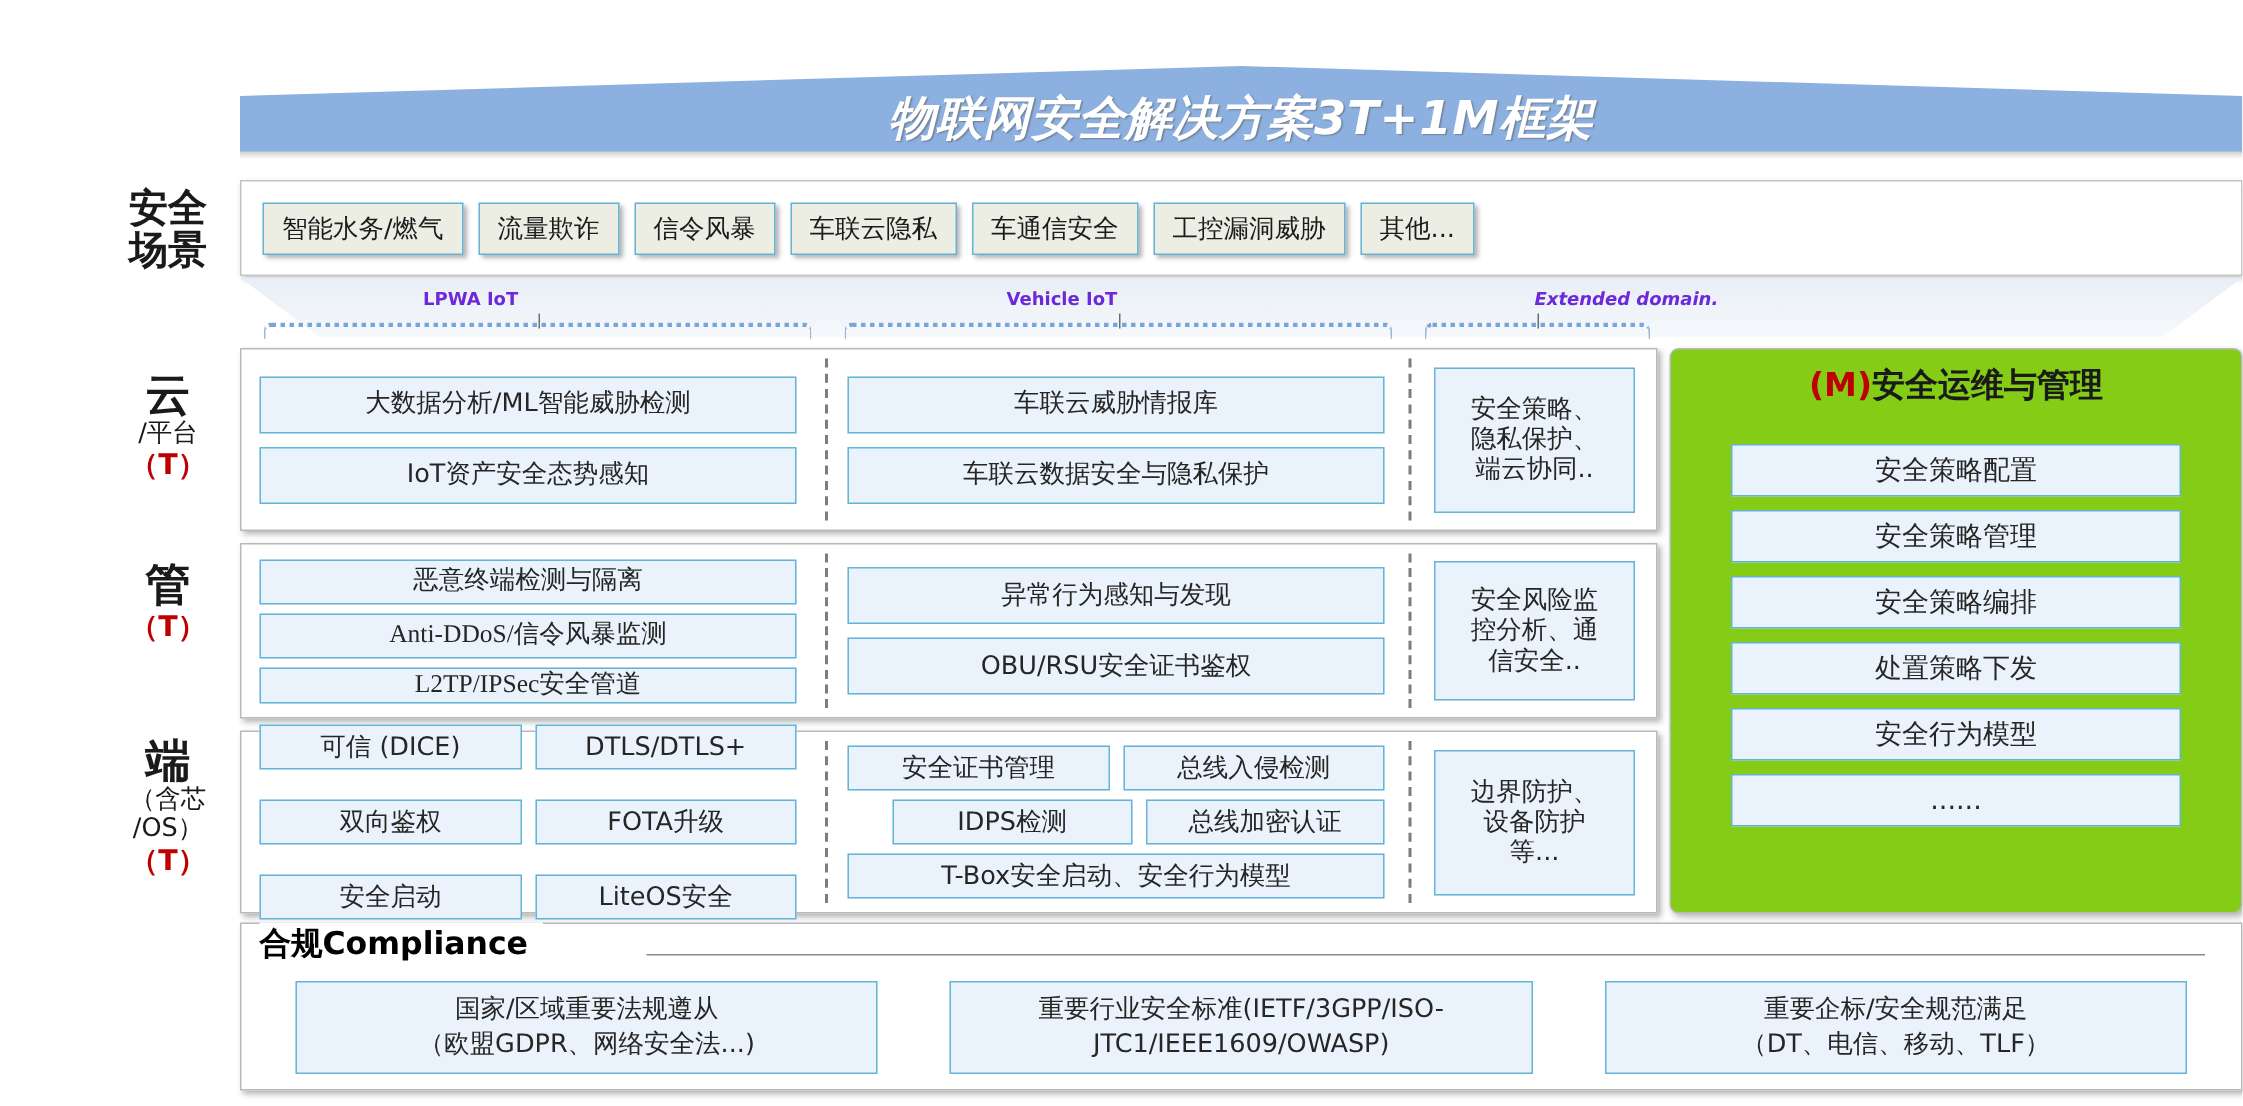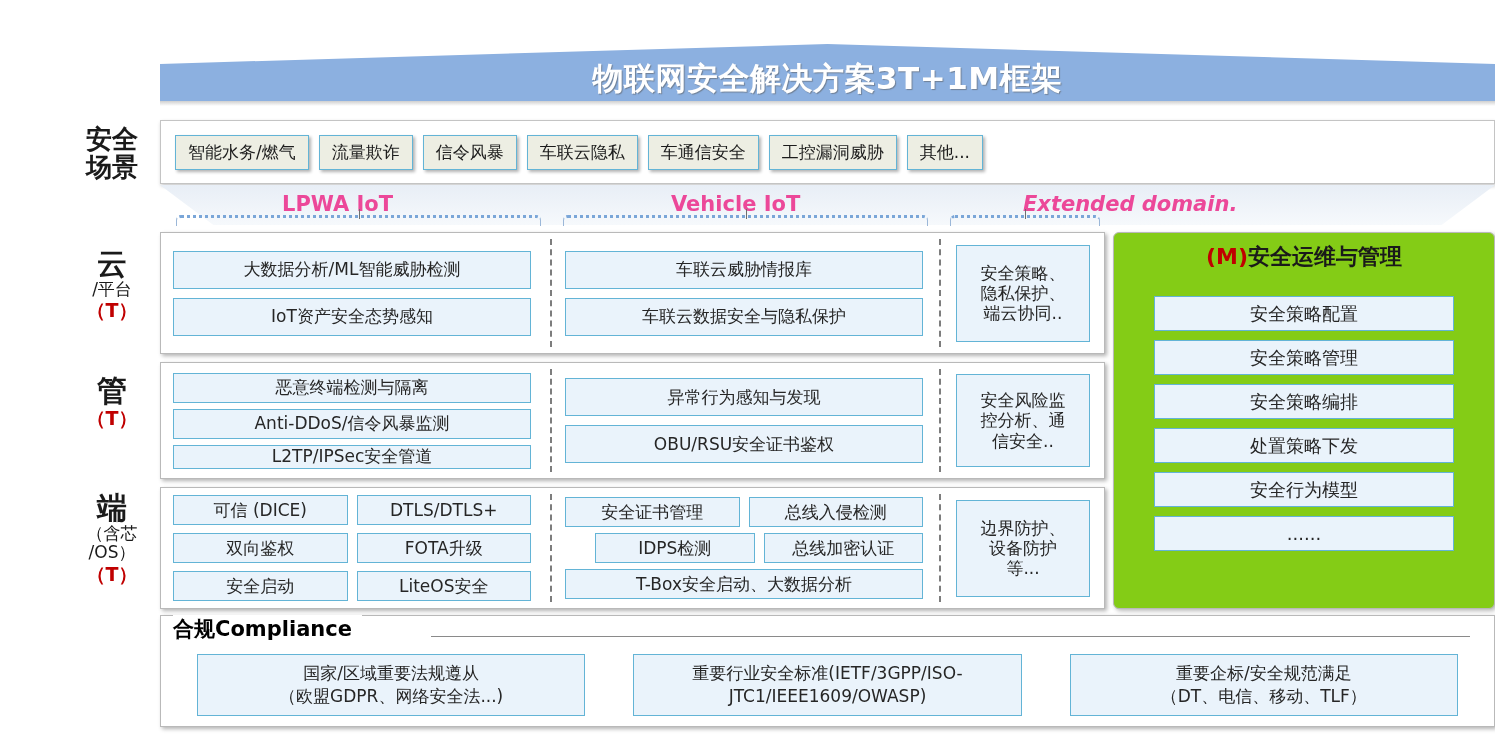--- a/index.html
+++ b/index.html
@@ -32,20 +32,21 @@
   #banner{
     position:absolute;left:160px;top:44px;width:1335px;height:58px;
     background:#8cb0e0;
     clip-path:polygon(0 20px, 50% 0, 100% 20px, 100% 100%, 0 100%);
     display:flex;align-items:center;justify-content:center;
   }
   #banner-title{
     color:#ffffff;font-weight:bold;font-size:31px;letter-spacing:.5px;
     text-shadow:1px 1px 1px rgba(90,90,90,.55);
     margin-top:12px;
+    font-style:italic;
   }
   #banner-shadow{
     position:absolute;left:160px;top:101px;width:1335px;height:5px;
     background:linear-gradient(#cfcfcf,#ffffff);
   }
 
   
   .axis-label{position:absolute;text-align:center;width:100px;left:62px;}
   .axis-big{font-size:30px;font-weight:bold;line-height:1.06;}
   .axis-sub{font-size:17px;line-height:1.15;}
@@ -74,21 +75,21 @@
   
   #funnel{
     position:absolute;left:160px;top:185px;width:1335px;height:40px;
     background:linear-gradient(180deg,#e8eef6 0%, #f6f9fc 100%);
     clip-path:polygon(0 0, 100% 0, 96% 100%, 4% 100%);
     z-index:0;
   }
 
   
   .domain-lbl{
-    position:absolute;font-size:21px;font-weight:bold;color:#ec4899;
+    position:absolute;font-size:12px;font-weight:bold;color:#6d28d9;
     white-space:nowrap;z-index:3;
   }
   .domain-lbl.italic{font-style:italic;font-weight:bold;}
   .brace{
     position:absolute;height:11px;z-index:3;
     border-top:3px dotted #7aa6d8;
     border-left:1px solid #9bb7d8;
     border-right:1px solid #9bb7d8;
     border-radius:5px 5px 0 0;
     box-sizing:border-box;
@@ -220,41 +221,41 @@
 
   <div class="col col-c">
     <div class="cell multiline" style="height:97px;">安全策略、<br>隐私保护、<br>端云协同..</div>
   </div>
 </div>
 
 <div class="layer" id="layer-pipe">
   <div class="vdiv a"></div>
   <div class="vdiv b"></div>
 
-  <div class="col col-a" style="gap:6px;">
+  <div class="col col-a" style="gap:6px;font-family:Liberation Serif, serif;">
     <div class="cell" style="height:30px;">恶意终端检测与隔离</div>
     <div class="cell" style="height:30px;text-align:right;">Anti-DDoS/信令风暴监测</div>
     <div class="cell" style="height:24px;">L2TP/IPSec安全管道</div>
   </div>
 
   <div class="col col-b">
     <div class="cell" style="height:38px;">异常行为感知与发现</div>
     <div class="cell" style="height:38px;">OBU/RSU安全证书鉴权</div>
   </div>
 
   <div class="col col-c">
     <div class="cell multiline" style="height:93px;">安全风险监<br>控分析、通<br>信安全..</div>
   </div>
 </div>
 
 <div class="layer" id="layer-term">
   <div class="vdiv a"></div>
   <div class="vdiv b"></div>
 
-  <div class="col col-a" style="gap:8px;">
+  <div class="col col-a" style="gap:20px;">
     <div class="row2">
       <div class="cell" style="height:30px;">可信 (DICE)</div>
       <div class="cell" style="height:30px;">DTLS/DTLS+</div>
     </div>
     <div class="row2">
       <div class="cell" style="height:30px;">双向鉴权</div>
       <div class="cell" style="height:30px;">FOTA升级</div>
     </div>
     <div class="row2">
       <div class="cell" style="height:30px;">安全启动</div>
@@ -264,21 +265,21 @@
 
   <div class="col col-b" style="gap:6px;">
     <div class="row2">
       <div class="cell" style="height:30px;">安全证书管理</div>
       <div class="cell" style="height:30px;">总线入侵检测</div>
     </div>
     <div class="row2">
       <div class="cell" style="height:30px;margin-left:30px;">IDPS检测</div>
       <div class="cell" style="height:30px;">总线加密认证</div>
     </div>
-    <div class="cell" style="height:30px;">T-Box安全启动、大数据分析</div>
+    <div class="cell" style="height:30px;">T-Box安全启动、安全行为模型</div>
   </div>
 
   <div class="col col-c">
     <div class="cell multiline" style="height:97px;">边界防护、<br>设备防护<br>等...</div>
   </div>
 </div>
 
 <div class="panel" id="panel-m">
   <div id="panel-m-title">
     <span class="m">(M)</span><span>安全运维与管理</span>

